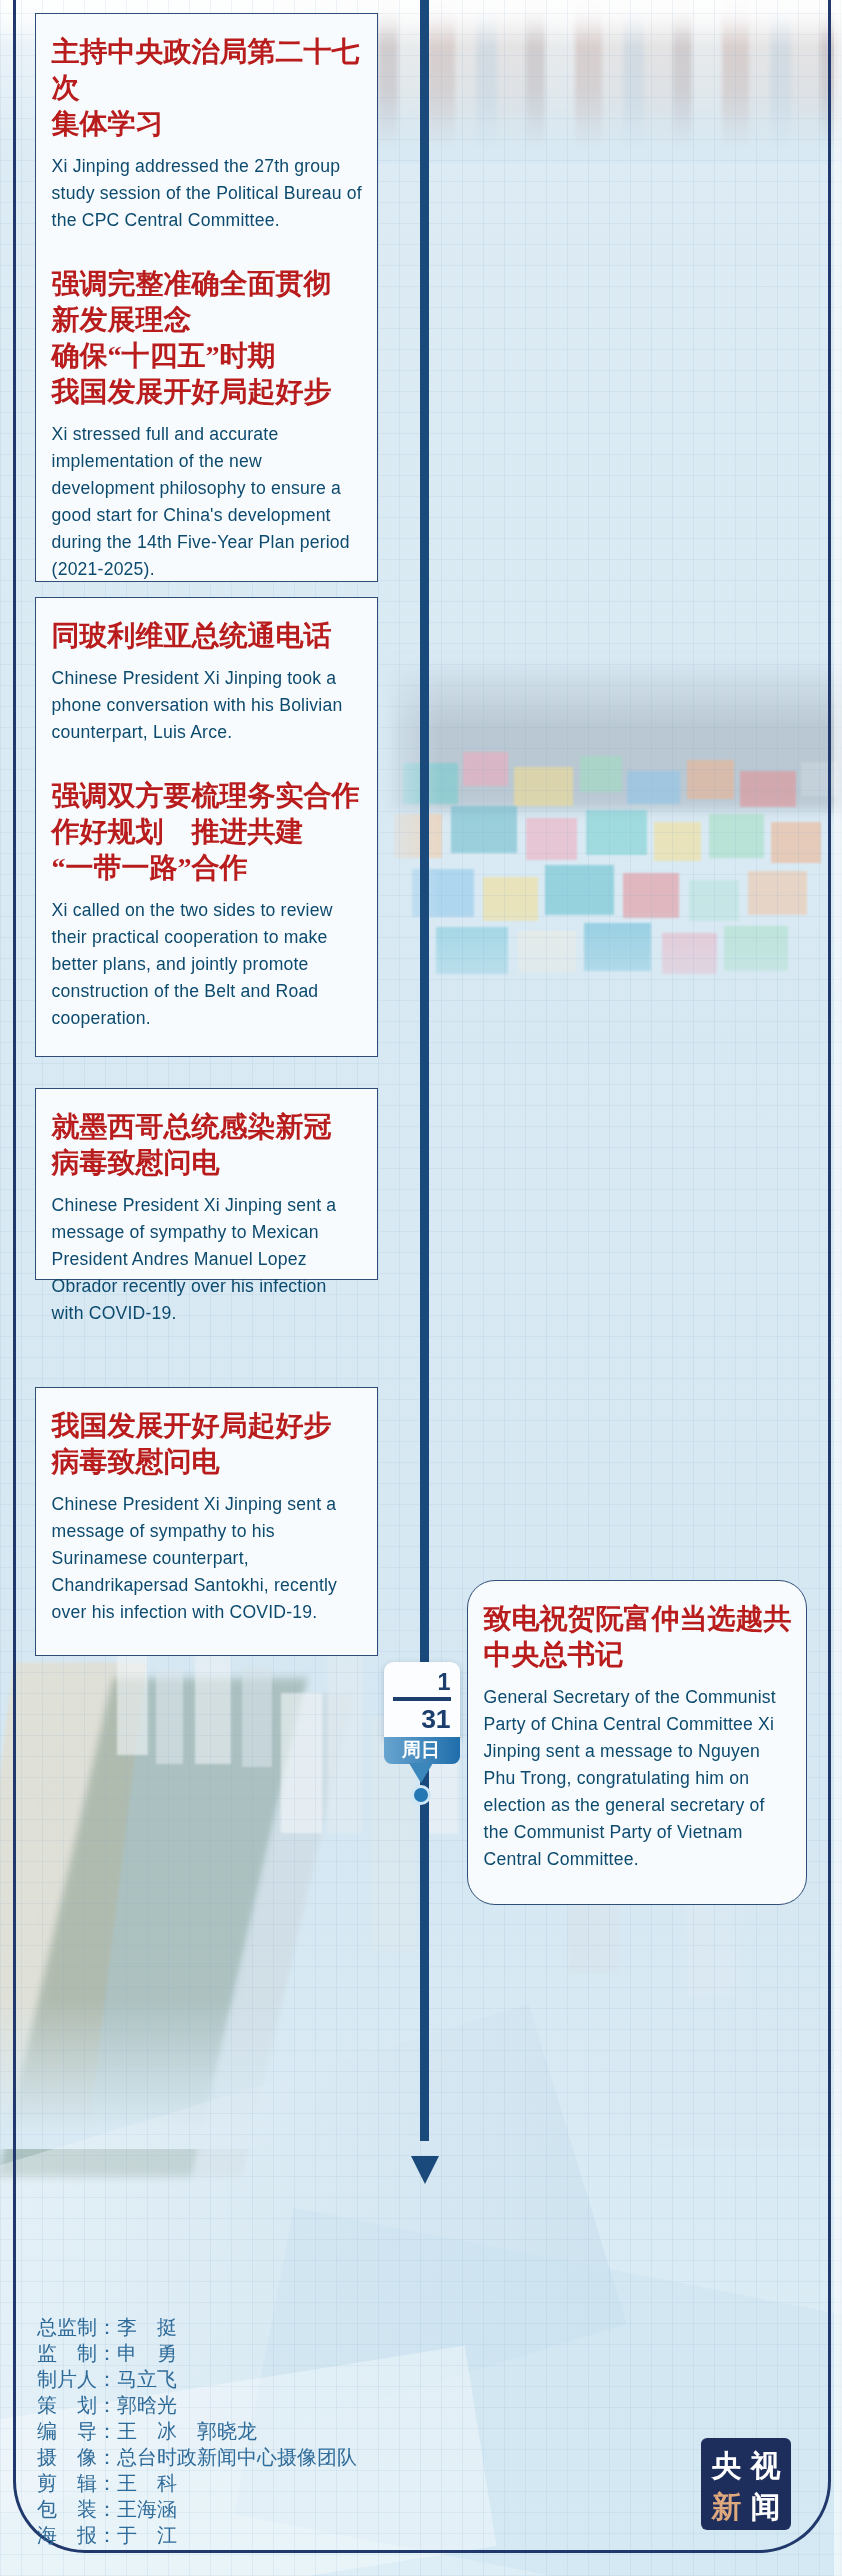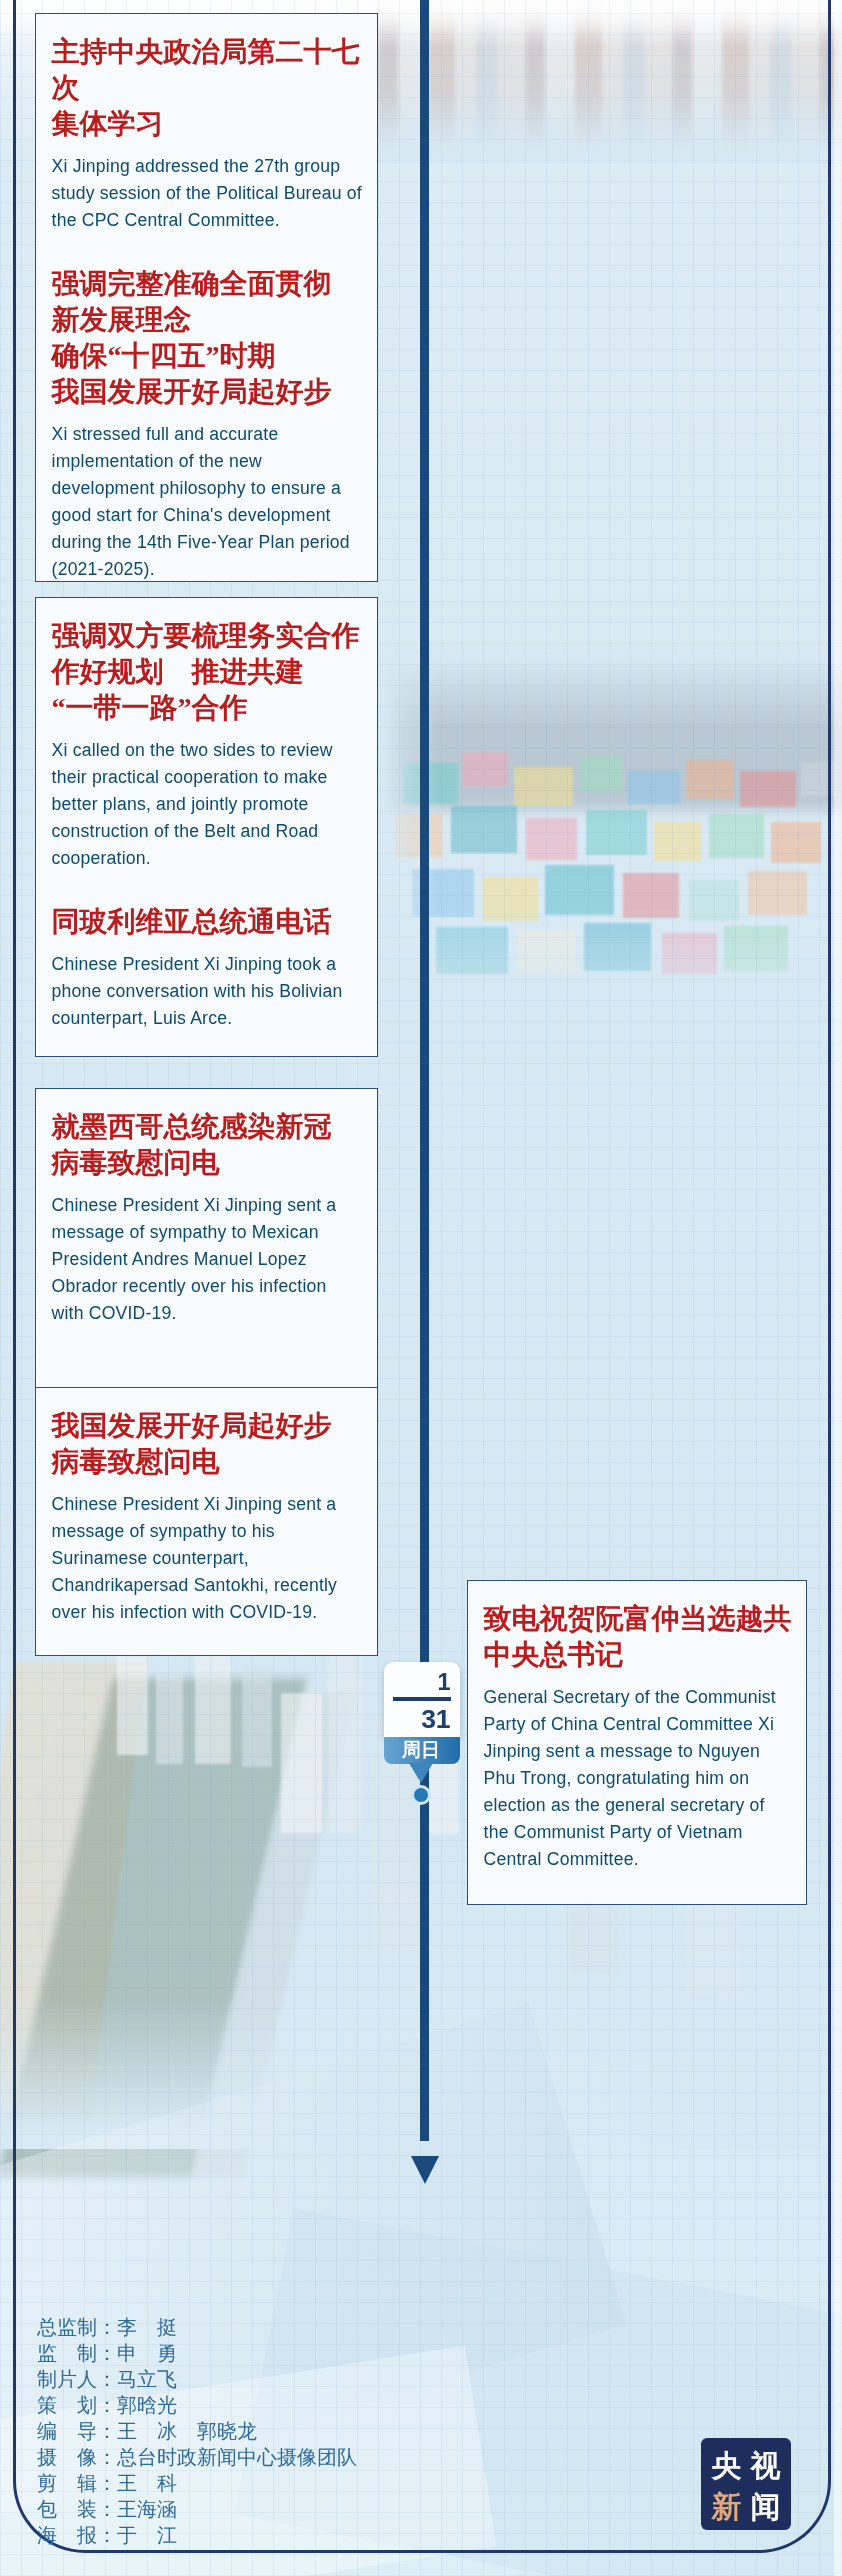--- a/index.html
+++ b/index.html
@@ -45,23 +45,23 @@
   .tl-line{left:420px;top:0;width:9.4px;height:2141px;background:#1a4a7c;}
   .tl-arrow{left:411px;top:2156px;width:0;height:0;border-left:14px solid transparent;border-right:14px solid transparent;border-top:28px solid #1a4a7c;}
   
   .card{background:#f8fbfd;border:1.6px solid #2e4e77;box-sizing:border-box;padding:20px 14px 15.6px 15.6px;}
   .card-heading{margin:0 0 11px 0;font-family:"Liberation Serif","DejaVu Serif",serif;font-weight:bold;
     font-size:28px;line-height:36px;color:#b91c1c;white-space:pre-line;}
   .card-body{margin:0;font-size:17.6px;line-height:27px;color:#0c4a6e;letter-spacing:0.2px;}
   .sec + .sec{margin-top:32px;}
   .card1{left:35px;top:12.5px;width:343px;height:569px;}
   .card2{left:35px;top:597px;width:343px;height:460px;}
-  .card3{left:35px;top:1088px;width:343px;height:300px;}
+  .card3{left:35px;top:1088px;width:343px;height:192px;}
   .card4{left:35px;top:1387px;width:343px;height:269px;}
-  .card5{left:467px;top:1580px;width:340px;height:325px;}
+  .card5{left:467px;top:1580px;width:340px;height:325px;border-radius:28px;}
   
   .badge{left:384px;top:1662px;width:76px;}
   .badge-box{background:#fbfdfe;border-radius:9.4px 9.4px 0 0;height:75px;box-shadow:0 2.3px 6.2px rgba(40,80,120,.28);
     box-sizing:border-box;padding:4.7px 9.4px 0 7.8px;text-align:right;}
   .badge-month{font-weight:bold;font-size:23.4px;line-height:30px;color:#1d3f6e;}
   .badge-divider{height:3.1px;background:#1d3f6e;margin:0.8px 0 2.3px 1.6px;}
   .badge-day{font-weight:bold;font-size:26.5px;line-height:33px;color:#1d3f6e;}
   .badge-band{height:26.5px;background:linear-gradient(90deg,#68a5d0,#1f6dab);border-radius:0 0 7.8px 7.8px;
     color:#ffffff;font-weight:bold;font-size:19px;line-height:26.5px;text-align:right;padding-right:20px;box-sizing:border-box;}
   .badge-pointer{left:409px;top:1763px;width:0;height:0;border-left:12.5px solid transparent;border-right:12.5px solid transparent;border-top:20px solid #3b86ba;}
@@ -158,28 +158,28 @@
       <h2 class="card-heading">强调完整准确全面贯彻
 新发展理念
 确保“十四五”时期
 我国发展开好局起好步</h2>
       <p class="card-body">Xi stressed full and accurate implementation of the new development philosophy to ensure a good start for China's development during the 14th Five-Year Plan period (2021-2025).</p>
     </div>
   </div>
 
   <div class="abs card card2">
     <div class="sec">
+      <h2 class="card-heading">同玻利维亚总统通电话</h2>
+      <p class="card-body">Chinese President Xi Jinping took a phone conversation with his Bolivian counterpart, Luis Arce.</p>
+    </div>
+    <div class="sec">
       <h2 class="card-heading">强调双方要梳理务实合作
 作好规划　推进共建
 “一带一路”合作</h2>
       <p class="card-body">Xi called on the two sides to review their practical cooperation to make better plans, and jointly promote construction of the Belt and Road cooperation.</p>
-    </div>
-    <div class="sec">
-      <h2 class="card-heading">同玻利维亚总统通电话</h2>
-      <p class="card-body">Chinese President Xi Jinping took a phone conversation with his Bolivian counterpart, Luis Arce.</p>
     </div>
   </div>
 
   <div class="abs card card3">
     <div class="sec">
       <h2 class="card-heading">就墨西哥总统感染新冠
 病毒致慰问电</h2>
       <p class="card-body">Chinese President Xi Jinping sent a message of sympathy to Mexican President Andres Manuel Lopez Obrador recently over his infection with COVID-19.</p>
     </div>
   </div>

